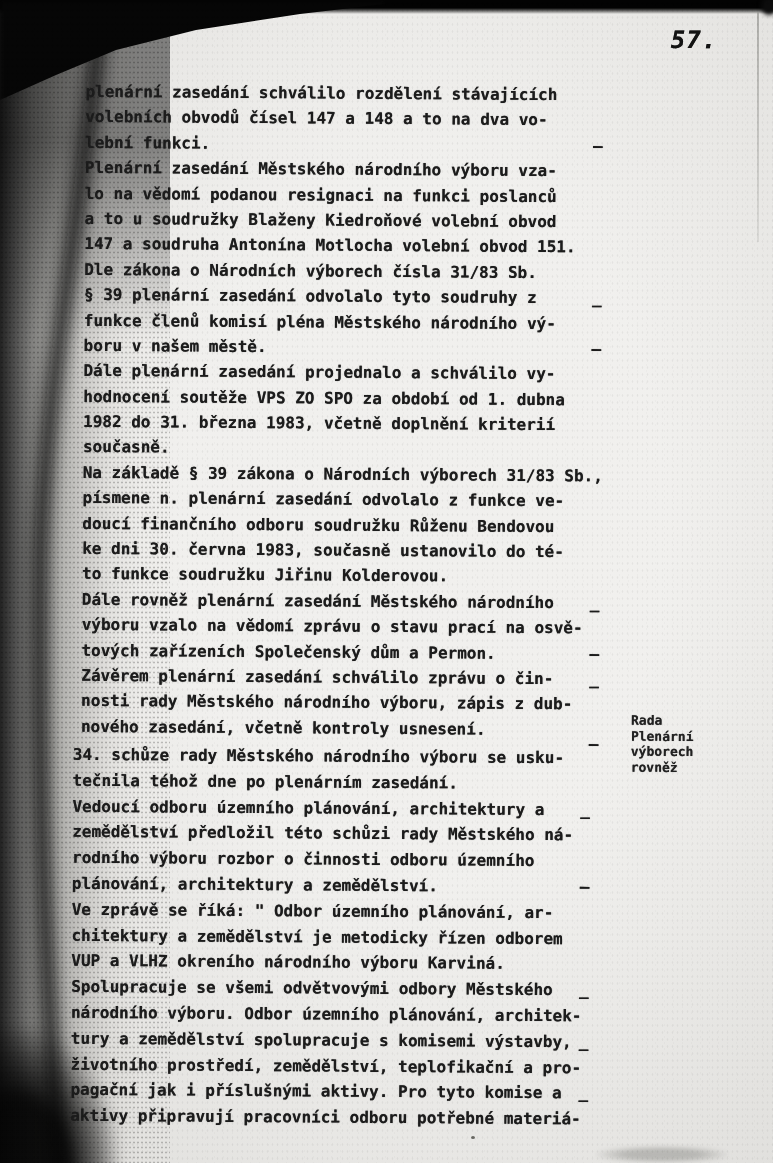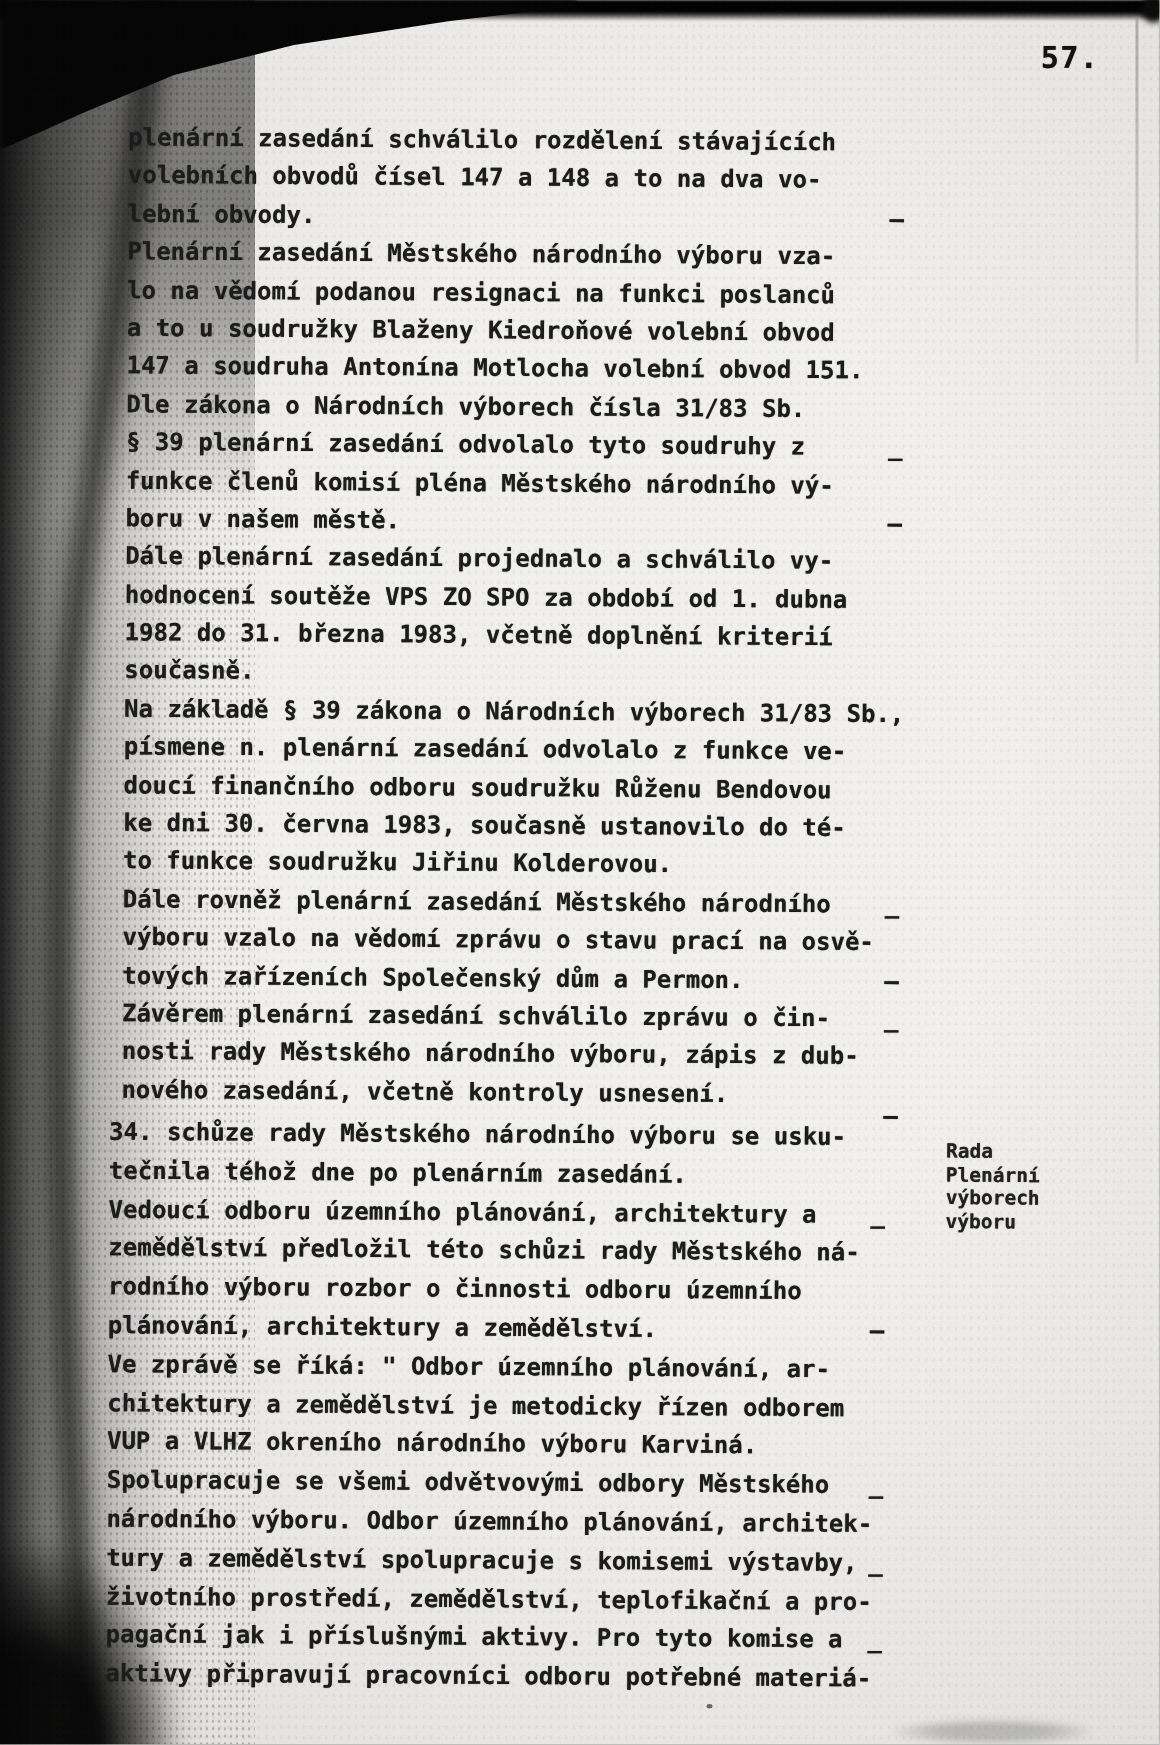--- a/index.html
+++ b/index.html
@@ -66,34 +66,35 @@
     background-size:5px 7px, 9px 6px;
     background-position:0 0, 3px 2px;
   }
   
   .content{
     position:absolute;inset:0;
     transform:rotate(.4deg);
     color:#1c1c1c;
   }
   .page-num{
-    position:absolute;left:690px;top:24px;
-    font-size:20px;font-weight:700;letter-spacing:1px;color:#131313;
+    position:absolute;left:667px;top:24px;
+    font-size:24px;font-weight:700;letter-spacing:1px;color:#131313;
     text-shadow:0 0 .6px rgba(20,20,20,.8);
+    font-style:italic;
   }
   .para{position:absolute;font-size:16px;font-weight:700;}
   .para1{left:82px;top:84px;width:610px;}
   .para2{left:74px;top:747px;width:620px;}
   .tline{position:relative;white-space:pre;text-shadow:0 0 .7px rgba(25,25,25,.75);}
   .para1 .tline{height:25.4px;}
   .para2 .tline{height:25.8px;}
   .mk{position:absolute;left:508px;top:0;}
   .mk.below{transform:translateY(14px);}
   .mnote{
-    position:absolute;left:632px;top:759px;
+    position:absolute;left:632px;top:711px;
     font-size:13px;font-weight:700;line-height:15.5px;color:#222;
     text-shadow:0 0 .5px rgba(30,30,30,.7);
     white-space:pre;
   }
 </style>
 </head>
 <body>
 
 <div class="scan">
 
@@ -116,21 +117,21 @@
   <div class="edge-line"></div>
   <div class="br-smudge"></div>
   <div class="stray-dot"></div>
 
   <div class="content">
     <div class="page-num">57.</div>
 
     <div class="para para1">
         <div class="tline"><span class="tx">plenární zasedání schválilo rozdělení stávajících</span></div>
         <div class="tline"><span class="tx">volebních obvodů čísel 147 a 148 a to na dva vo-</span></div>
-        <div class="tline"><span class="tx">lební obvody.</span><span class="mk">–</span></div>
+        <div class="tline"><span class="tx">lební funkci.</span><span class="mk">–</span></div>
         <div class="tline"><span class="tx">Plenární zasedání Městského národního výboru vza-</span></div>
         <div class="tline"><span class="tx">lo na vědomí podanou resignaci na funkci poslanců</span></div>
         <div class="tline"><span class="tx">a to u soudružky Blaženy Kiedroňové volební obvod</span></div>
         <div class="tline"><span class="tx">147 a soudruha Antonína Motlocha volební obvod 151.</span></div>
         <div class="tline"><span class="tx">Dle zákona o Národních výborech čísla 31/83 Sb.</span></div>
         <div class="tline"><span class="tx">§ 39 plenární zasedání odvolalo tyto soudruhy z</span><span class="mk">_</span></div>
         <div class="tline"><span class="tx">funkce členů komisí pléna Městského národního vý-</span></div>
         <div class="tline"><span class="tx">boru v našem městě.</span><span class="mk">–</span></div>
         <div class="tline"><span class="tx">Dále plenární zasedání projednalo a schválilo vy-</span></div>
         <div class="tline"><span class="tx">hodnocení soutěže VPS ZO SPO za období od 1. dubna</span></div>
@@ -160,17 +161,17 @@
         <div class="tline"><span class="tx">chitektury a zemědělství je metodicky řízen odborem</span></div>
         <div class="tline"><span class="tx">VUP a VLHZ okreního národního výboru Karviná.</span></div>
         <div class="tline"><span class="tx">Spolupracuje se všemi odvětvovými odbory Městského</span><span class="mk">_</span></div>
         <div class="tline"><span class="tx">národního výboru. Odbor územního plánování, architek-</span></div>
         <div class="tline"><span class="tx">tury a zemědělství spolupracuje s komisemi výstavby,</span><span class="mk">_</span></div>
         <div class="tline"><span class="tx">životního prostředí, zemědělství, teplofikační a pro-</span></div>
         <div class="tline"><span class="tx">pagační jak i příslušnými aktivy. Pro tyto komise a</span><span class="mk">_</span></div>
         <div class="tline"><span class="tx">aktivy připravují pracovníci odboru potřebné materiá-</span></div>
       </div>
 
-    <div class="mnote"><div class="tline"><span class="tx">Rada</span></div><div class="tline"><span class="tx">Plenární</span></div><div class="tline"><span class="tx">výborech</span></div><div class="tline"><span class="tx">výboru</span></div></div>
+    <div class="mnote"><div class="tline"><span class="tx">Rada</span></div><div class="tline"><span class="tx">Plenární</span></div><div class="tline"><span class="tx">výborech</span></div><div class="tline"><span class="tx">rovněž</span></div></div>
   </div>
 
   <div class="grain"></div>
 </div>
 
 </body></html>

